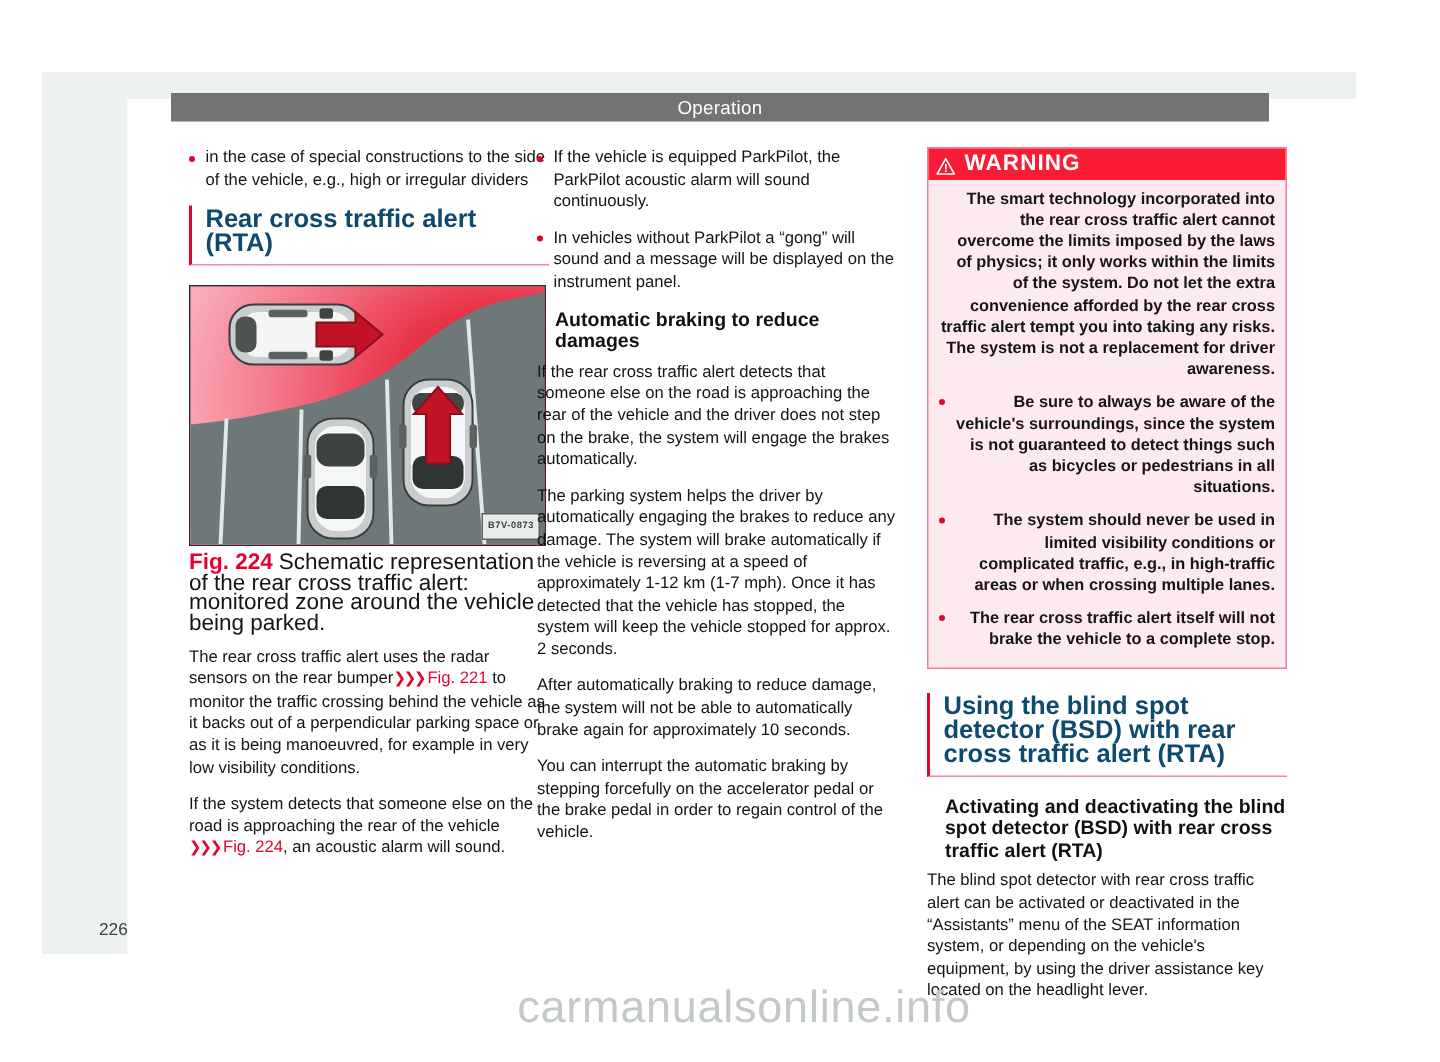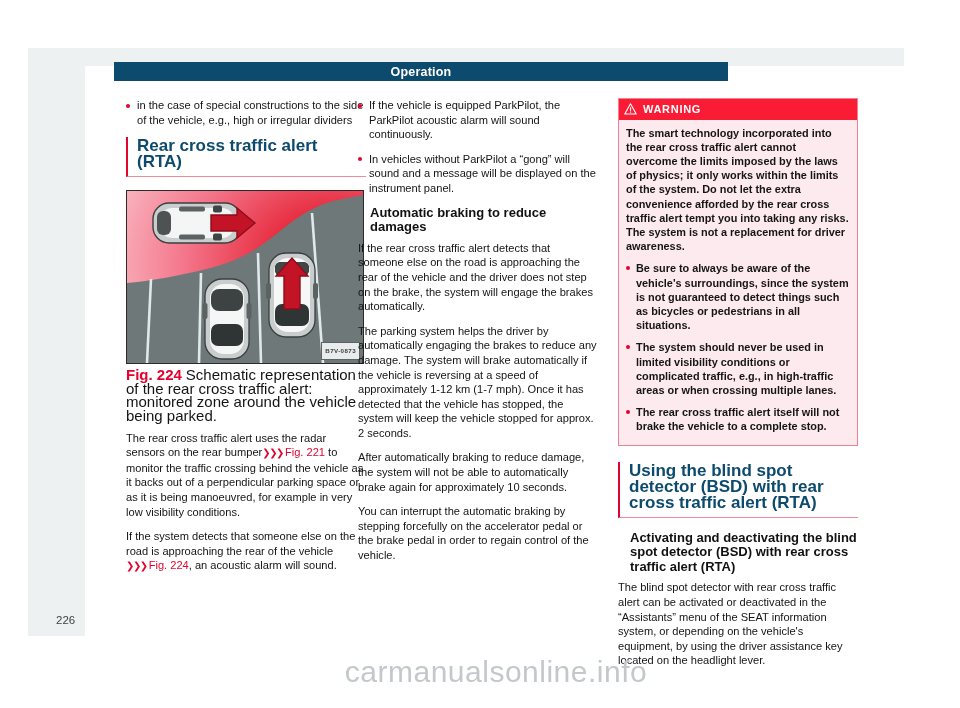--- a/index.html
+++ b/index.html
@@ -31,26 +31,26 @@
     width: 819px;
     height: 570px;
     background: #ffffff;
   }
 
   
   .running-header {
     position: absolute;
     left: 114px;
     top: 62px;
-    width: 614px;
+    width: 732px;
     height: 19px;
-    background: #0c4a6e;
+    background: #737373;
     color: #ffffff;
     font-size: 12.5px;
-    font-weight: bold;
+    font-weight: normal;
     letter-spacing: .2px;
     display: flex;
     align-items: center;
     justify-content: center;
   }
 
   
   .col {
     position: absolute;
     top: 98px;
@@ -161,43 +161,44 @@
 
   
   .warning-box {
     border: 1.3px solid #f07f93;
     background: #fdeaee;
     margin: 0 0 16px 0;
   }
   .warning-head {
     background: #fa1c34;
     color: #ffffff;
-    font-size: 11px;
+    font-size: 15px;
     font-weight: bold;
     letter-spacing: .7px;
     padding: 3px 6px 3px 5px;
     display: flex;
-    align-items: center;
+    align-items: flex-end;
     gap: 6px;
   }
   .warning-body {
     padding: 6px 7px 3px 7px;
     font-size: 10.9px;
     line-height: 14.2px;
     font-weight: bold;
     color: #151515;
+    text-align: right;
   }
   .warning-body p { margin: 0 0 8px 0; }
   .warning-body .bullet { margin-bottom: 8px; padding-left: 10px; }
   .warning-body .bullet::before { background: #e4032e; top: 5px; }
 
   
   .page-number {
     position: absolute;
-    left: 56px;
+    left: 66px;
     top: 614px;
     font-size: 11.5px;
     color: #3c4443;
   }
 
   
   .watermark {
     position: absolute;
     left: 16px;
     top: 655px;

